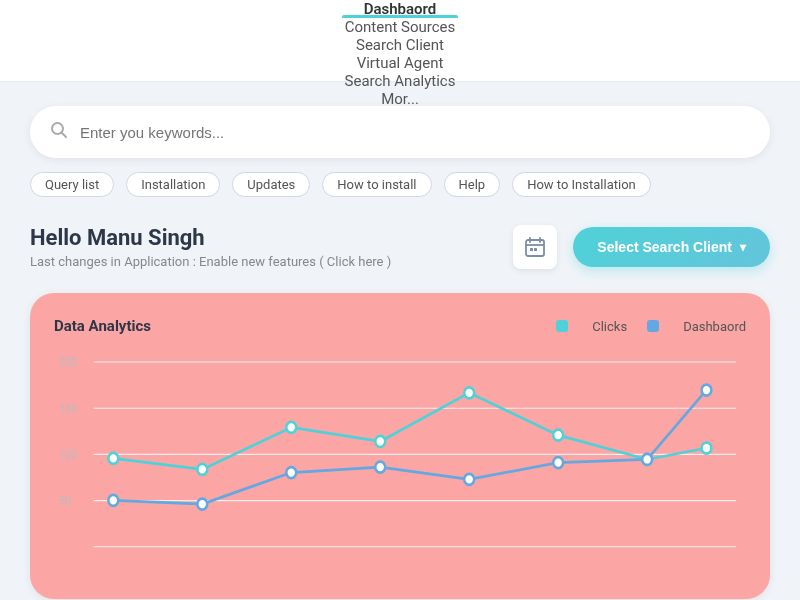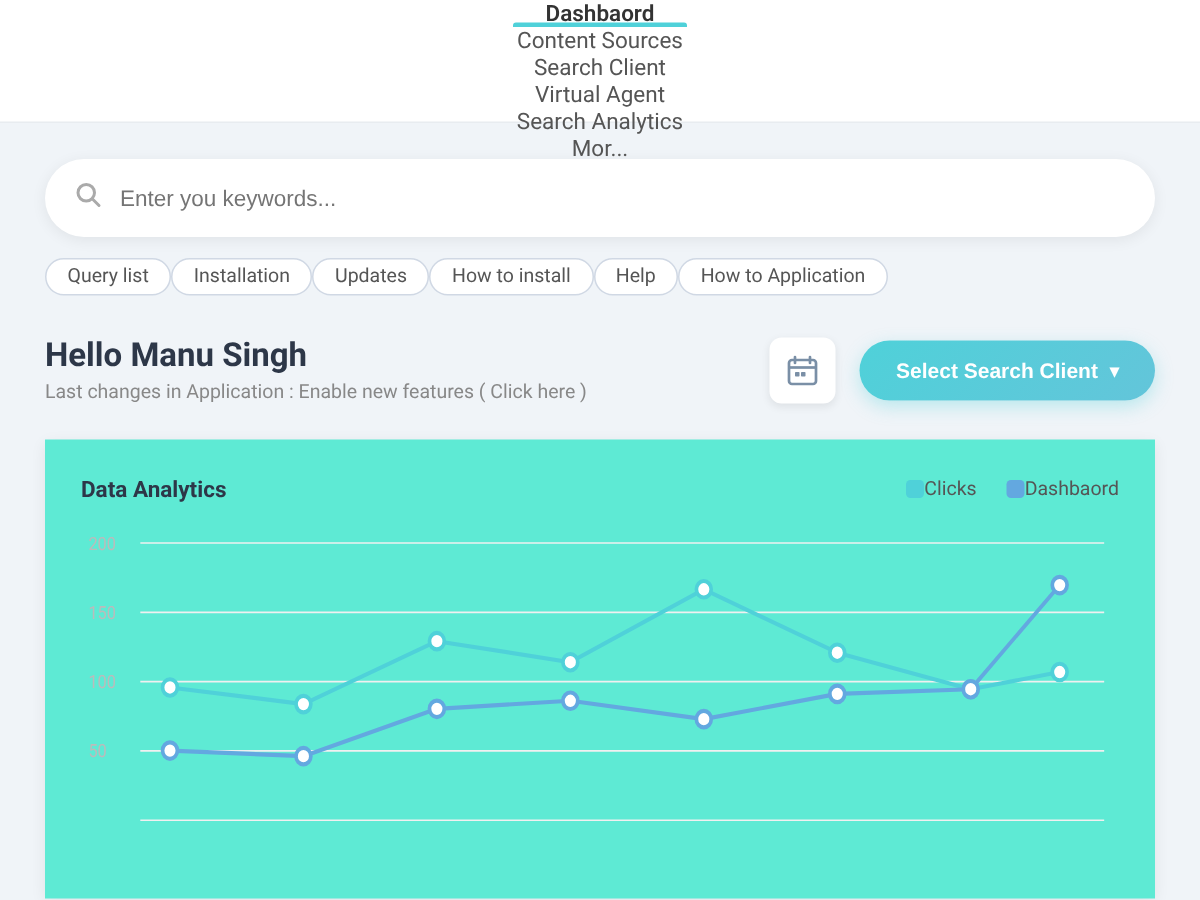--- a/index.html
+++ b/index.html
@@ -75,21 +75,21 @@
       outline: none;
       font-size: 15px;
       color: #999;
       width: 100%;
       background: transparent;
     }
 
     
     .chips {
       display: flex;
-      gap: 0;
+      gap: 12px;
       margin-bottom: 28px;
       flex-wrap: wrap;
     }
     .chip {
       border: 1px solid #d0d8e4;
       border-radius: 14px;
       padding: 4px 14px;
       font-size: 13px;
       color: #555;
       background: #fff;
@@ -144,22 +144,22 @@
       align-items: center;
       gap: 8px;
       box-shadow: 0 4px 12px rgba(79,209,217,0.35);
     }
     .select-client-btn .chevron {
       font-size: 12px;
     }
 
     
     .chart-card {
-      background: #5eead4;
-      border-radius: 0;
+      background: #fca5a5;
+      border-radius: 24px;
       padding: 24px;
       box-shadow: 0 2px 10px rgba(0,0,0,0.07);
     }
     .chart-header {
       display: flex;
       justify-content: space-between;
       align-items: center;
       margin-bottom: 16px;
     }
     .chart-title {
@@ -168,21 +168,21 @@
       color: #2d3748;
     }
     .legend {
       display: flex;
       gap: 20px;
       align-items: center;
     }
     .legend-item {
       display: flex;
       align-items: center;
-      gap: 0;
+      gap: 24px;
       font-size: 13px;
       color: #555;
     }
     .legend-dot {
       width: 12px;
       height: 12px;
       border-radius: 3px;
     }
     .dot-clicks { background: #4fd1d9; }
     .dot-searches { background: #63a8e0; }
@@ -243,21 +243,21 @@
     <div class="chip">
       <span>Updates</span>
     </div>
     <div class="chip">
       <span>How to install</span>
     </div>
     <div class="chip">
       <span>Help</span>
     </div>
     <div class="chip">
-      <span>How to Application</span>
+      <span>How to Installation</span>
     </div>
   </div>
 
   <div class="hello-section">
     <div class="hello-text">
       <h2>Hello Manu Singh</h2>
       <p>Last changes in Application : Enable new features ( Click here )</p>
     </div>
     <div class="hello-actions">
       <div class="calendar-btn">

